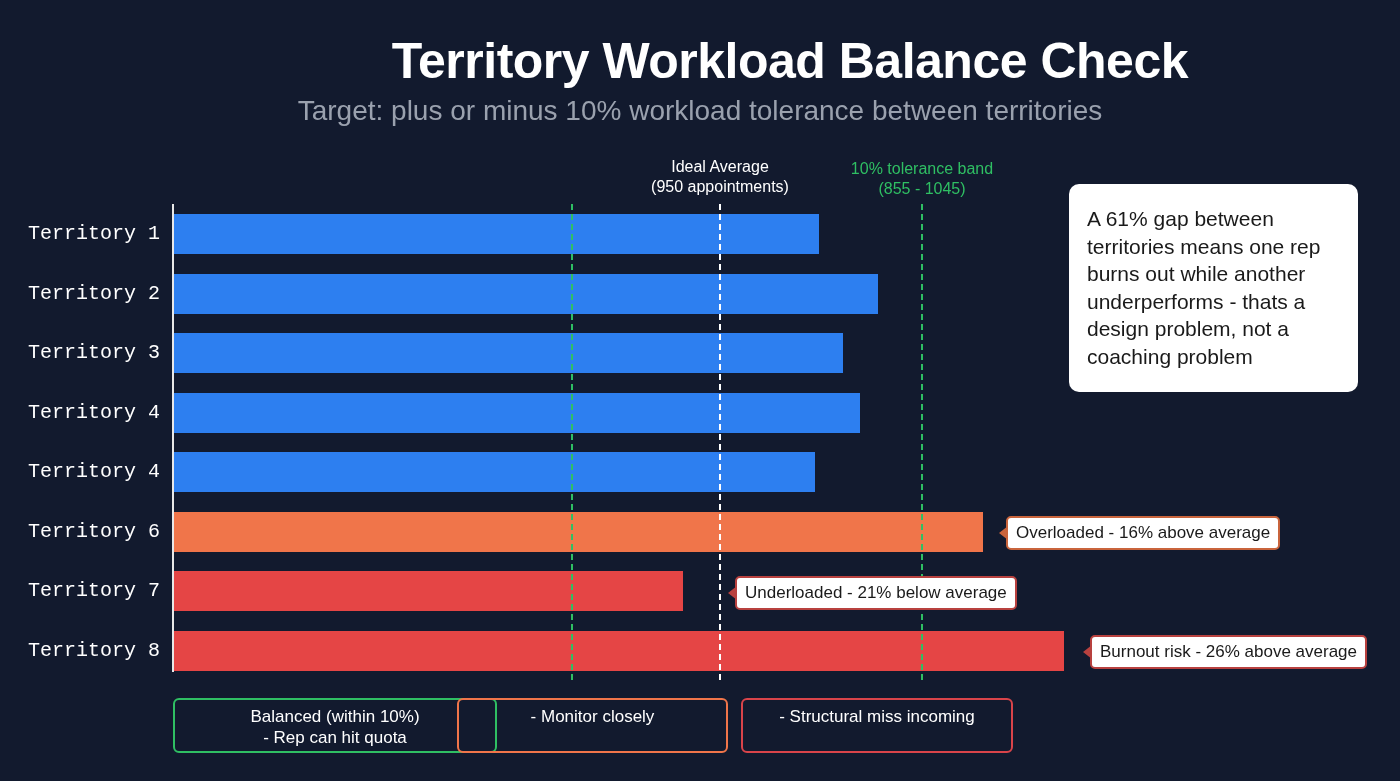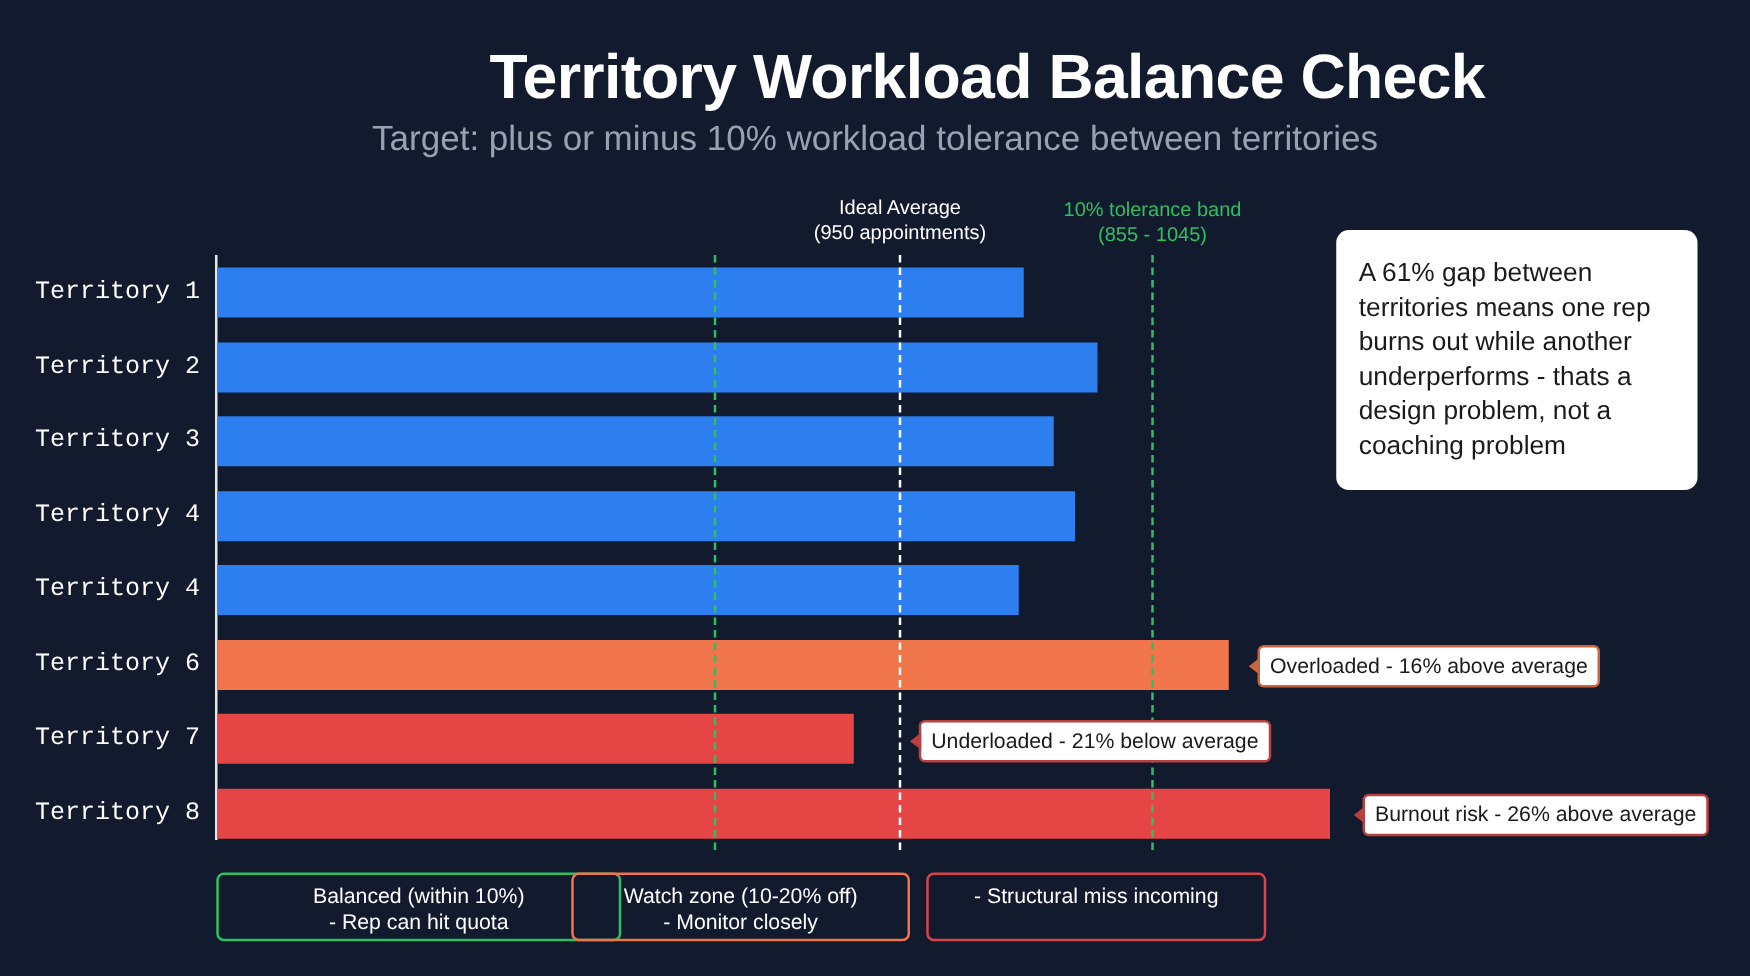--- a/index.html
+++ b/index.html
@@ -108,18 +108,17 @@
 <div class="callout red" style="left:735px; top:576px;">Underloaded - 21% below average</div>
 <div class="callout red" style="left:1090px; top:635px;">Burnout risk - 26% above average</div>
 
 <div class="insight">A 61% gap between territories means one rep burns out while another underperforms - thats a design problem, not a coaching problem</div>
 
 <div class="legend-box" style="left: 173px; width: 324px; border-color: rgb(47, 191, 99);">
   <div>Balanced (within 10%)</div>
   <div>- Rep can hit quota</div>
 </div>
 <div class="legend-box" style="left: 457px; width: 271px; border-color: rgb(240, 117, 74);">
-  <div>Watch zone (10-20% off)</div>
   <div>- Monitor closely</div>
 </div>
 <div class="legend-box" style="left: 741px; width: 272px; border-color: rgb(217, 68, 74);">
   <div>- Structural miss incoming</div>
 </div>
 
 </body></html>

